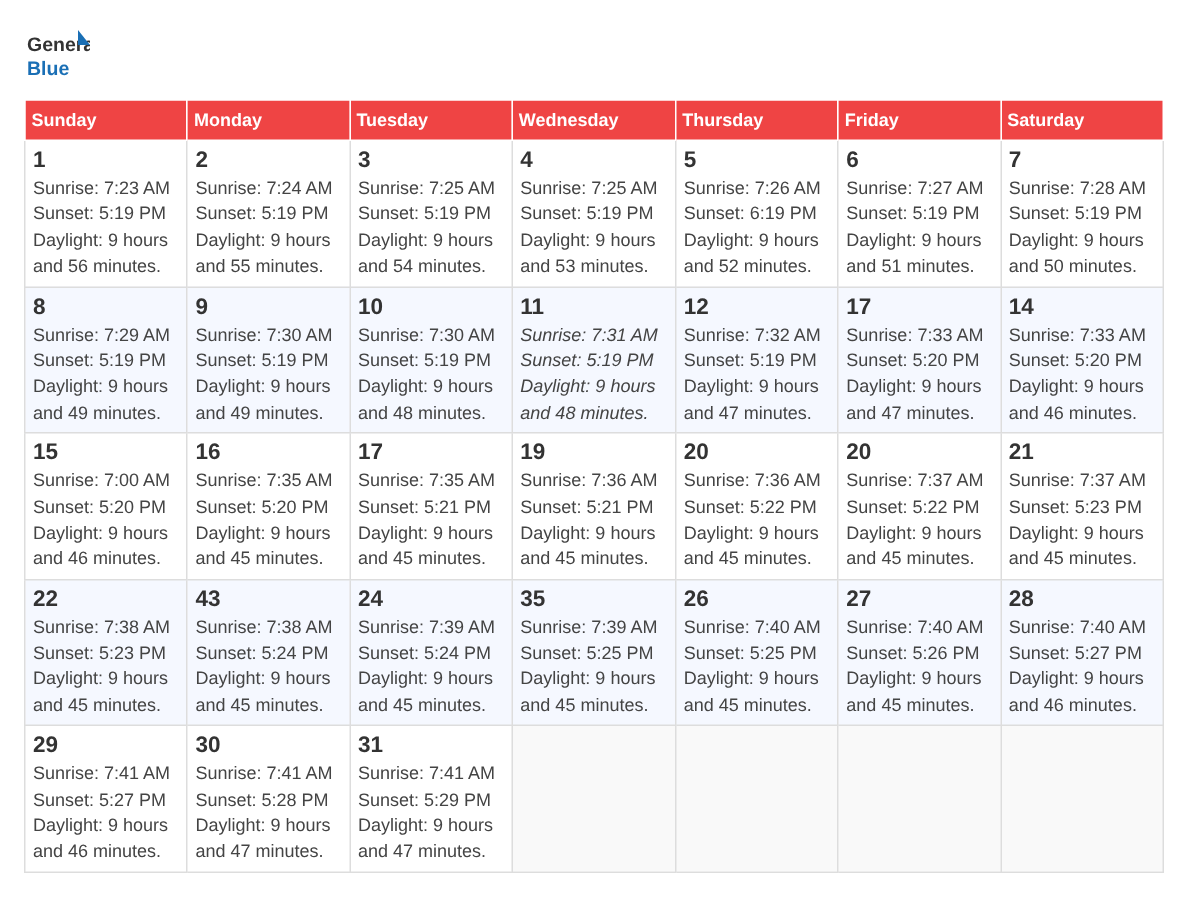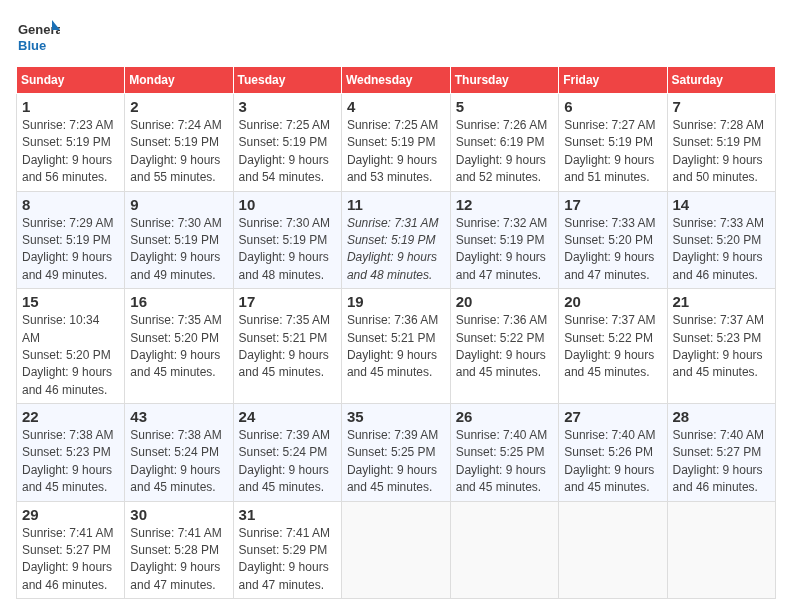--- a/index.html
+++ b/index.html
@@ -202,21 +202,21 @@
           <span class="day-number">14</span>
           <div class="day-info" style="white-space: pre-line;">Sunrise: 7:33 AM
 Sunset: 5:20 PM
 Daylight: 9 hours
 and 46 minutes.</div>
         </td>
       </tr>
       <tr>
         <td>
           <span class="day-number">15</span>
-          <div class="day-info" style="white-space: pre-line;">Sunrise: 10:34 AM
+          <div class="day-info" style="white-space: pre-line;">Sunrise: 7:00 AM
 Sunset: 5:20 PM
 Daylight: 9 hours
 and 46 minutes.</div>
         </td>
         <td>
           <span class="day-number">16</span>
           <div class="day-info" style="white-space: pre-line;">Sunrise: 7:35 AM
 Sunset: 5:20 PM
 Daylight: 9 hours
 and 45 minutes.</div>

